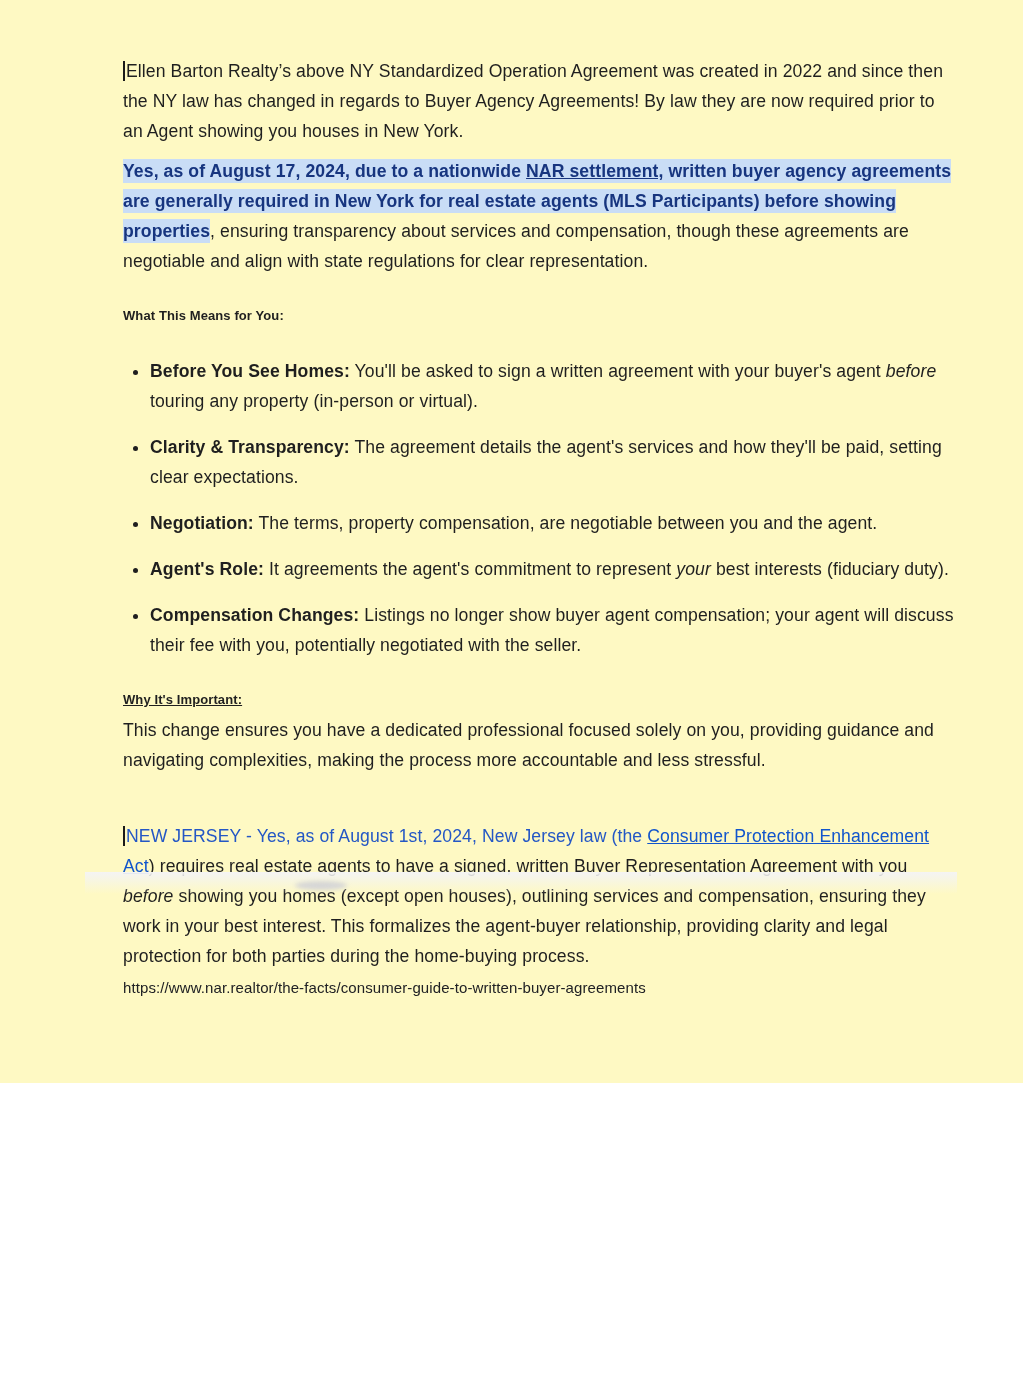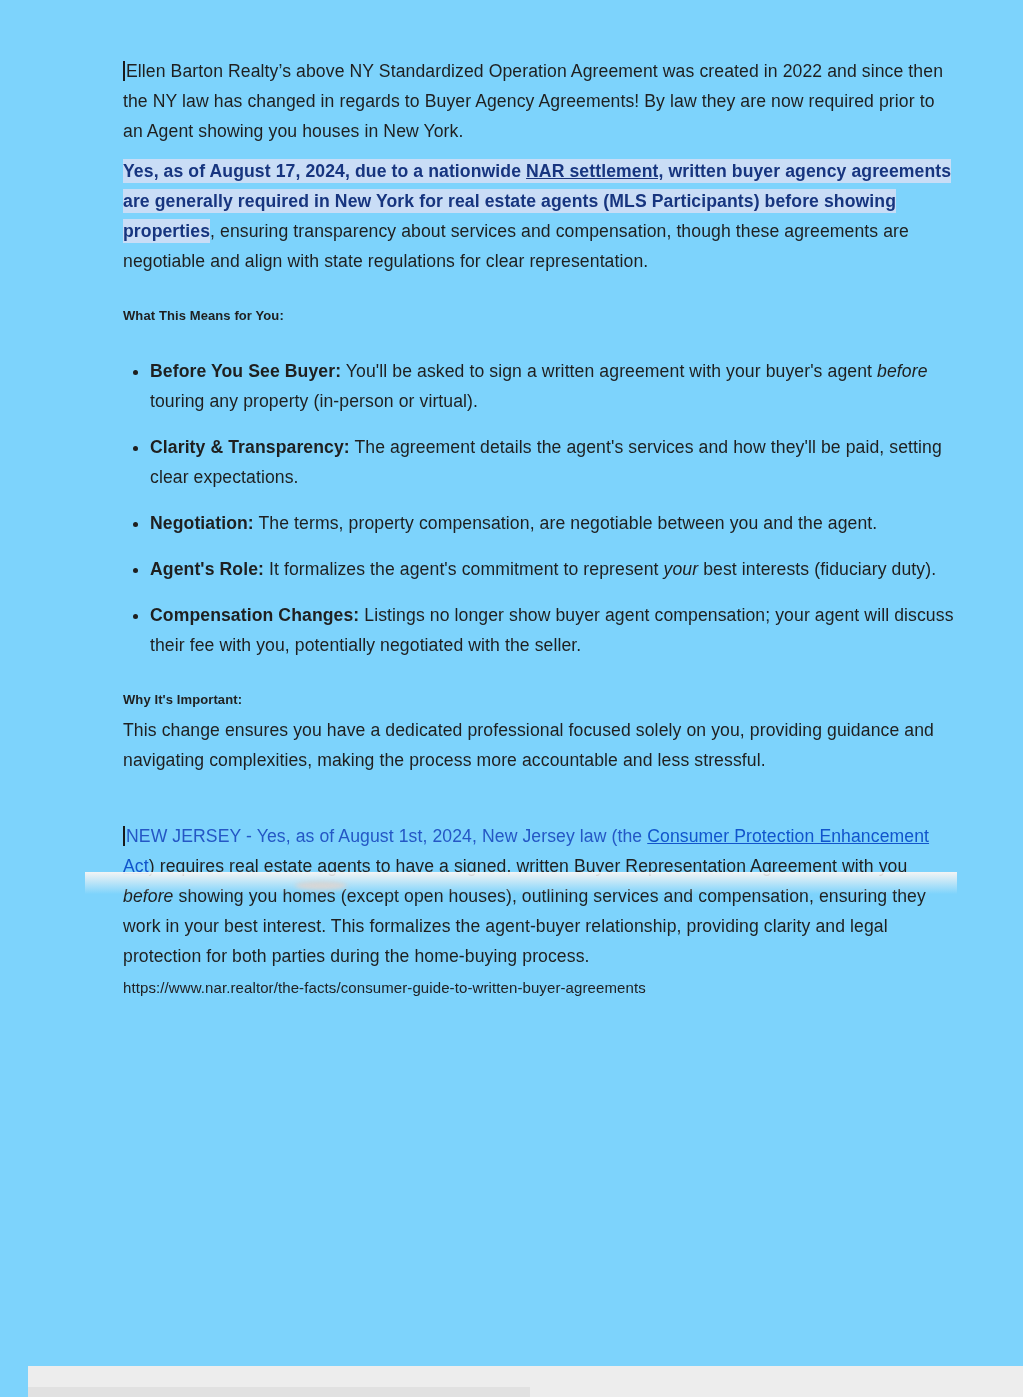--- a/index.html
+++ b/index.html
@@ -1,19 +1,19 @@
 <!DOCTYPE html>
 <html><head>
 <meta charset="utf-8">
 <style>
   html,body{margin:0;padding:0;background:#ffffff;}
   .page{
     position:relative;
-    width:1023px;height:1397px;
-    background:#7dd3fc;
+    width:1023px;height:1083px;
+    background:#fef9c3;
     font-family:"Liberation Sans","DejaVu Sans",sans-serif;
     color:#1f1f1f;
     overflow:hidden;
   }
   .content{
     position:absolute;
     left:123px;top:56px;
     width:836px;
     font-size:17.6px;
     line-height:30px;
@@ -32,21 +32,21 @@
   }
   .hl-underline{text-decoration:underline;}
   h3{
     font-size:13px;
     line-height:30px;
     font-weight:700;
     color:#1f1f1f;
     margin:0;
   }
   .h-what{margin:25px 0 25px 0;}
-  .h-why{margin:25px 0 0 0;}
+  .h-why{margin:25px 0 0 0;text-decoration:underline;}
   ul.bullets{
     margin:0;
     padding:0 0 0 27px;
     list-style:disc;
   }
   ul.bullets li{margin:0 0 16px 0;}
   ul.bullets li:last-child{margin-bottom:8px;}
   .lead{font-weight:700;}
   .caret{
     display:inline-block;
@@ -105,30 +105,30 @@
     </p>
 
     <p class="para-answer">
       <span class="hl">Yes, as of August 17, 2024, due to a nationwide </span><span class="hl hl-underline">NAR settlement</span><span class="hl">, written buyer agency agreements are generally required in New York for real estate agents (MLS Participants) before showing properties</span><span>, ensuring transparency about services and compensation, though these agreements are negotiable and align with state regulations for clear representation.</span>
     </p>
 
     <h3 class="h-what">What This Means for You:</h3>
 
     <ul class="bullets">
       <li>
-        <span class="lead">Before You See Buyer:</span><span> You'll be asked to sign a written agreement with your buyer's agent </span><i>before</i><span> touring any property (in-person or virtual).</span>
+        <span class="lead">Before You See Homes:</span><span> You'll be asked to sign a written agreement with your buyer's agent </span><i>before</i><span> touring any property (in-person or virtual).</span>
       </li>
       <li>
         <span class="lead">Clarity &amp; Transparency:</span><span> The agreement details the agent's services and how they'll be paid, setting clear expectations.</span><i></i><span></span>
       </li>
       <li>
         <span class="lead">Negotiation:</span><span> The terms, property compensation, are negotiable between you and the agent.</span><i></i><span></span>
       </li>
       <li>
-        <span class="lead">Agent's Role:</span><span> It formalizes the agent's commitment to represent </span><i>your</i><span> best interests (fiduciary duty).</span>
+        <span class="lead">Agent's Role:</span><span> It agreements the agent's commitment to represent </span><i>your</i><span> best interests (fiduciary duty).</span>
       </li>
       <li>
         <span class="lead">Compensation Changes:</span><span> Listings no longer show buyer agent compensation; your agent will discuss their fee with you, potentially negotiated with the seller.</span><i></i><span></span>
       </li>
     </ul>
 
     <h3 class="h-why">Why It's Important:</h3>
     <p>This change ensures you have a dedicated professional focused solely on you, providing guidance and navigating complexities, making the process more accountable and less stressful.</p>
 
     <div class="nj-block">

